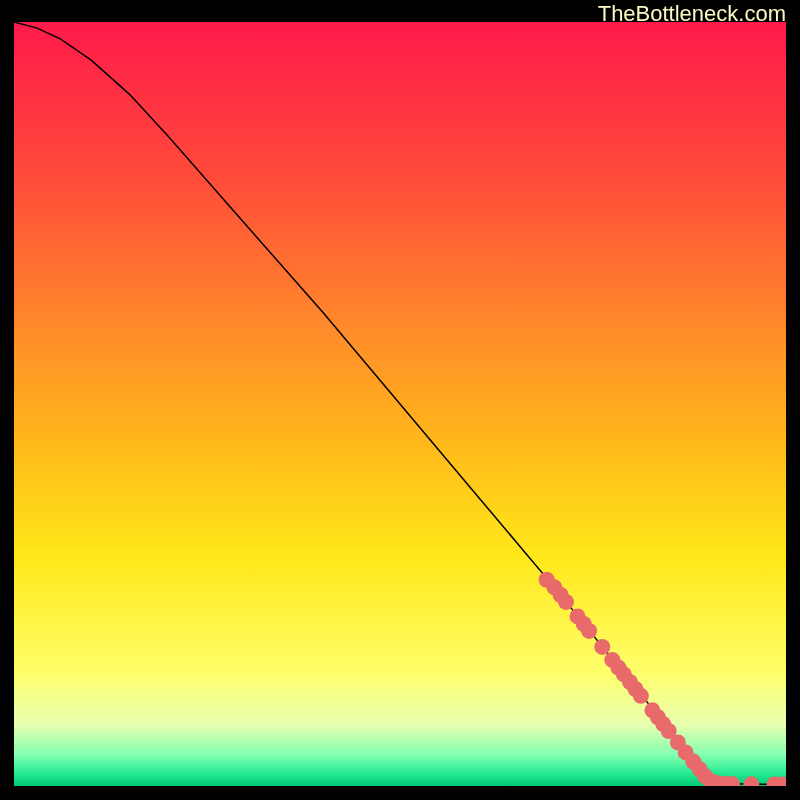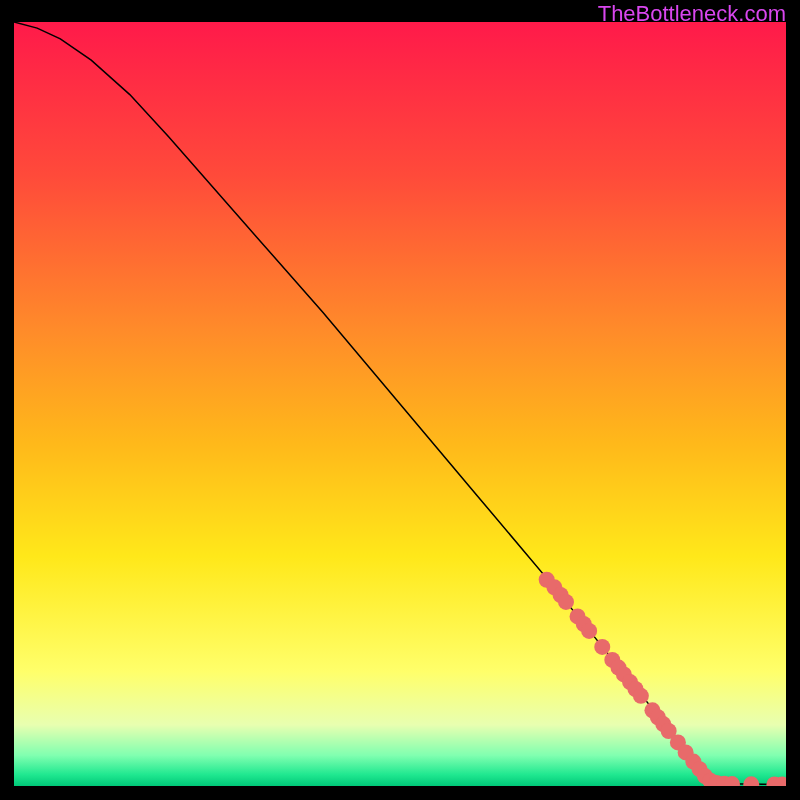--- a/index.html
+++ b/index.html
@@ -23,21 +23,21 @@
     position: absolute;
     left: 0;
     top: 0;
     width: 772px;
     height: 764px;
   }
   .watermark {
     position: absolute;
     top: 1px;
     right: 14px;
-    color: #d946ef;
+    color: #fef9c3;
     font-size: 22px;
     font-weight: 500;
     z-index: 10;
     text-align: right;
   }
   svg {
     display: block;
   }
 </style>
 </head>

